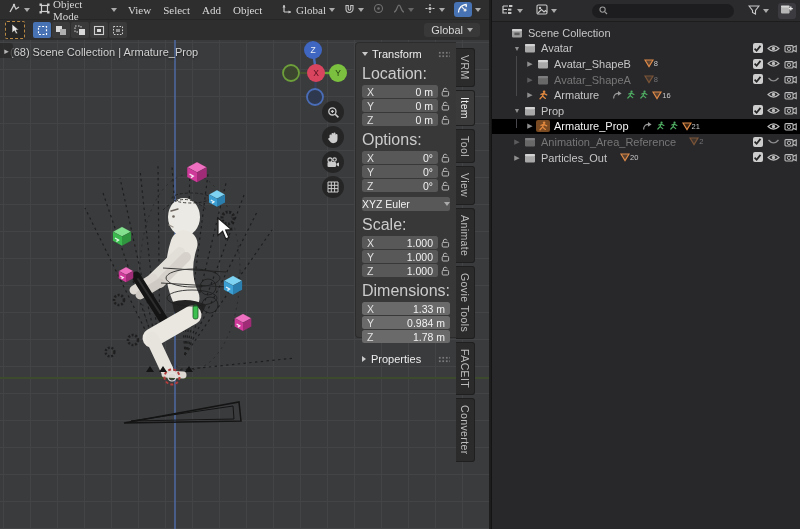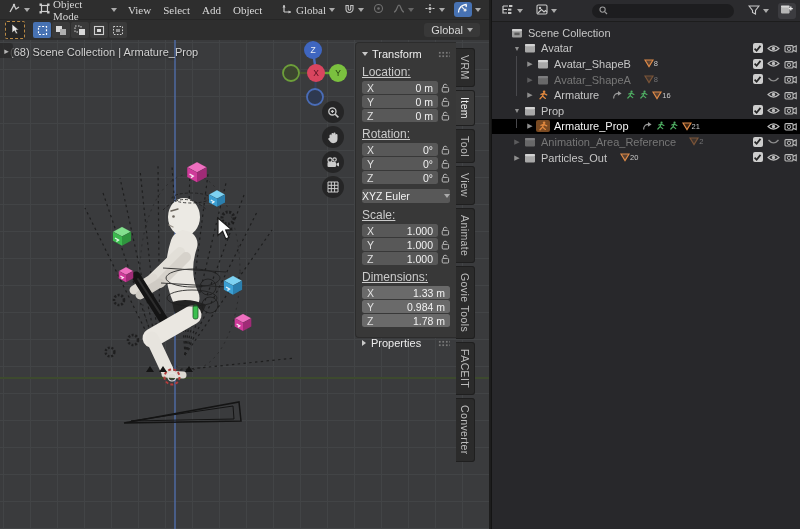--- a/index.html
+++ b/index.html
@@ -35,21 +35,21 @@
   .gizmo{position:absolute;left:279px;top:0;}
   .navbtns{position:absolute;left:322px;top:61px;display:flex;flex-direction:column;gap:3px;}
   .navbtn{width:22px;height:22px;border-radius:50%;background:rgba(33,33,33,.82);display:flex;align-items:center;justify-content:center;}
   
   .npanel{position:absolute;left:355px;top:2px;width:101px;height:296px;background:rgba(56,56,56,.97);
     border-radius:4px 0 0 4px;padding:5px 6px;box-sizing:border-box;border:1px solid #2c2c2c;border-right:none;}
   .phead{display:flex;align-items:center;gap:4px;color:#ededed;margin-bottom:2px;}
   .chev-d{width:0;height:0;border-left:3.5px solid transparent;border-right:3.5px solid transparent;border-top:4.5px solid #c9c9c9;}
   .chev-r{width:0;height:0;border-top:3.5px solid transparent;border-bottom:3.5px solid transparent;border-left:4.5px solid #c9c9c9;}
   .grip{width:12px;height:7px;margin-left:auto;background-image:radial-gradient(#7a7a7a 1px,transparent 1.1px);background-size:3.5px 3.5px;}
-  .plabel{margin:5px 0 2px;color:#cbcbcb;font-size:12px;text-decoration:underline;}
+  .plabel{margin:5px 0 2px;color:#cbcbcb;font-size:16px;}
   .prow{display:flex;align-items:center;gap:3px;margin-bottom:1px;}
   .pfield{flex:1;height:13px;background:#585858;border-radius:2.5px;display:flex;align-items:center;padding:0 5px;color:#f1f1f1;font-size:10.5px;}
   .pfield.wide{background:#6a6a6a;}
   .paxis{width:12px;color:#e0e0e0;}
   .pval{margin-left:auto;}
   .pdrop{height:14px;background:#585858;border-radius:2.5px;display:flex;align-items:center;gap:4px;padding:0 0;margin:5px 0 1px;color:#f1f1f1;font-size:10.5px;}
   .pdrop .caret{margin-left:auto;}
   .pprops{display:flex;align-items:center;gap:5px;color:#ededed;margin-top:10px;}
   
   .tabs{position:absolute;left:456px;top:8px;display:flex;flex-direction:column;gap:3px;}
@@ -410,21 +410,21 @@
            <span class="paxis">Z</span>
                 <span class="pval">0 m</span>
          </div>
               <span style="display:inline-flex">
                 <svg width="9" height="10" viewBox="0 0 9 10">
                   <path d="M2.3,4.4 V3 a1.9,1.9 0 0 1 3.7,-0.5" fill="none" stroke="#b8b8b8" stroke-width="1"></path>
                   <rect x="1.2" y="4.4" width="6.4" height="4.6" rx="1" fill="none" stroke="#b8b8b8" stroke-width="1"></rect>
                 </svg>
               </span>
        </div>
-            <div class="plabel">Rotation:</div>
+            <div class="plabel">Options:</div>
             <div class="prow">
          <div class="pfield">
            <span class="paxis">X</span>
                 <span class="pval">0°</span>
          </div>
               <span style="display:inline-flex">
                 <svg width="9" height="10" viewBox="0 0 9 10">
                   <path d="M2.3,4.4 V3 a1.9,1.9 0 0 1 3.7,-0.5" fill="none" stroke="#b8b8b8" stroke-width="1"></path>
                   <rect x="1.2" y="4.4" width="6.4" height="4.6" rx="1" fill="none" stroke="#b8b8b8" stroke-width="1"></rect>
                 </svg>

